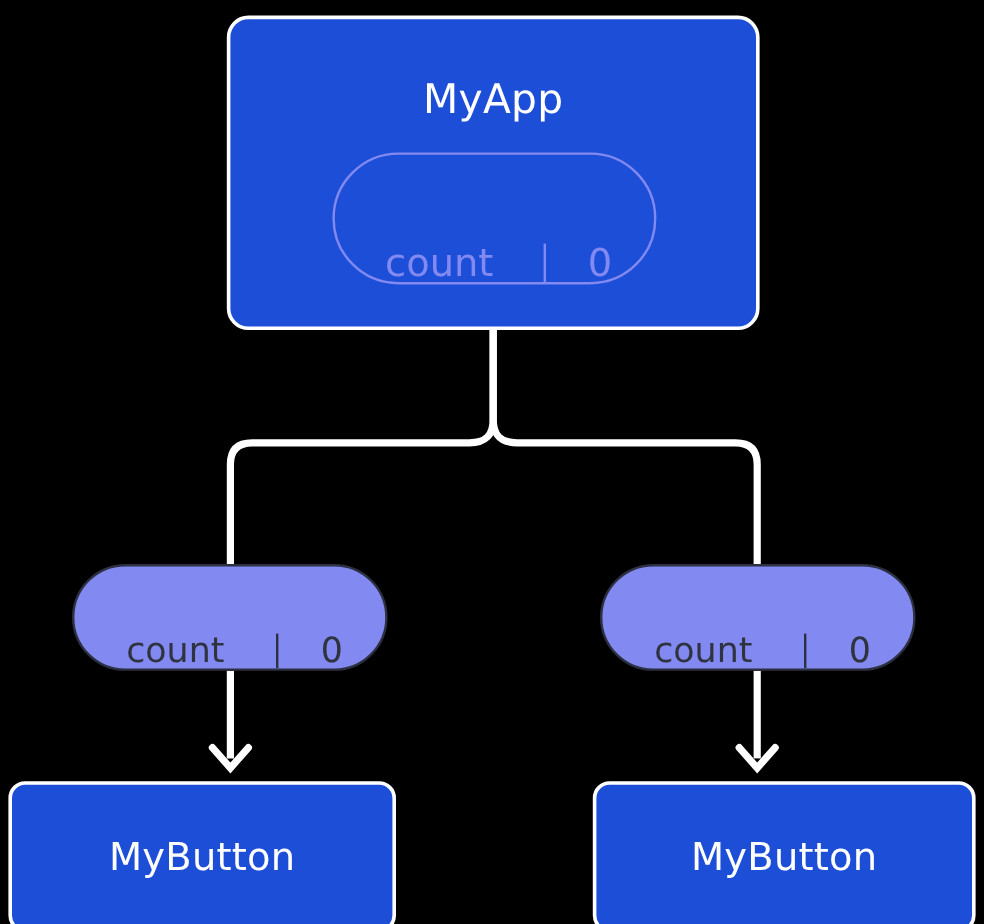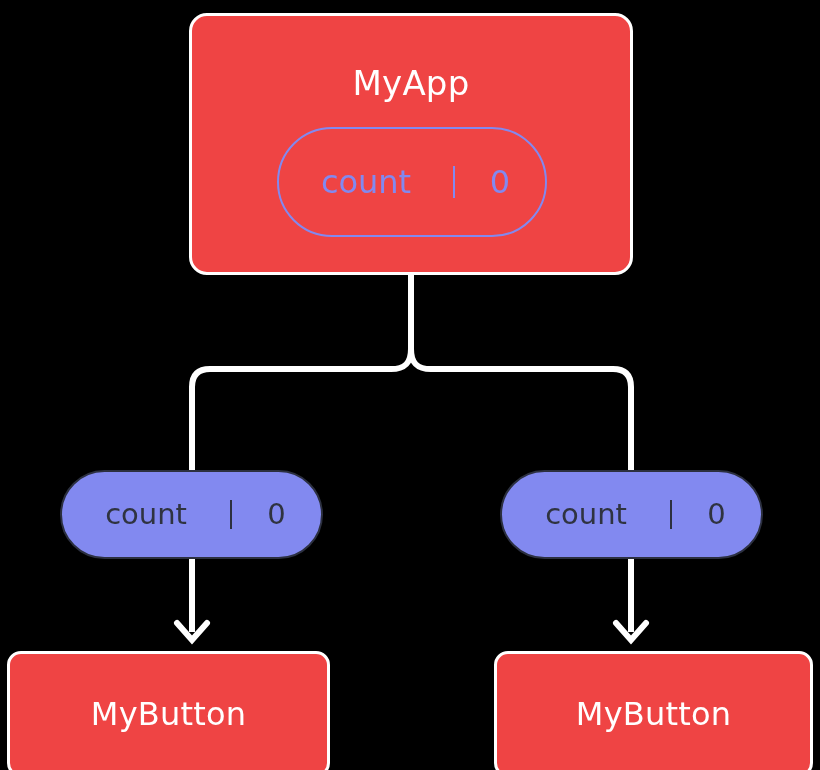--- a/index.html
+++ b/index.html
@@ -23,21 +23,21 @@
     top: 0;
     width: 820px;
     height: 770px;
     pointer-events: none;
   }
 
   
   .comp-box {
     position: absolute;
     box-sizing: border-box;
-    background: #ef4444;
+    background: #1d4ed8;
     border: 3px solid #ffffff;
     border-radius: 16px;
     display: flex;
     flex-direction: column;
     align-items: center;
   }
   .comp-title {
     color: #ffffff;
     font-size: 33px;
     line-height: 1;
@@ -62,21 +62,21 @@
   }
   #box-btn-left  { left: 7px;   top: 651px; width: 323px; height: 126px; }
   #box-btn-right { left: 494px; top: 651px; width: 319px; height: 126px; }
   .btn-box .comp-title { font-size: 32px; text-align: center; }
 
   
   .pill {
     position: absolute;
     box-sizing: border-box;
     display: flex;
-    align-items: center;
+    align-items: flex-end;
     border-radius: 999px;
     overflow: hidden;
   }
   .pill .pill-key,
   .pill .pill-val {
     display: flex;
     align-items: center;
     justify-content: center;
     line-height: 1;
     white-space: nowrap;

